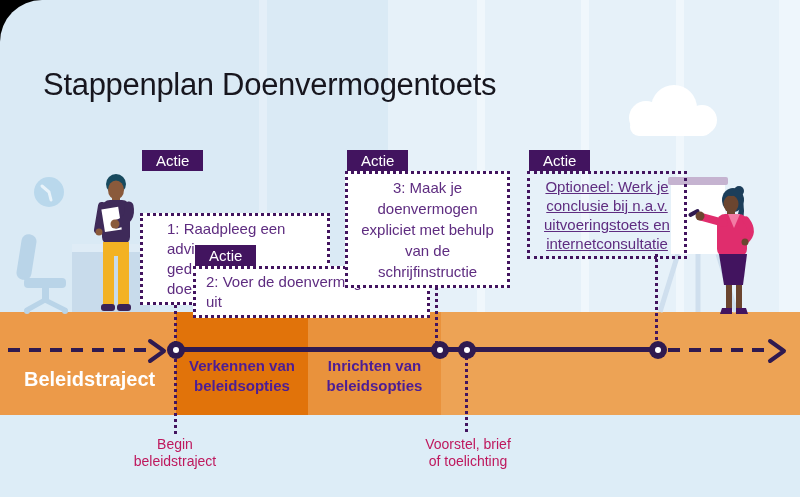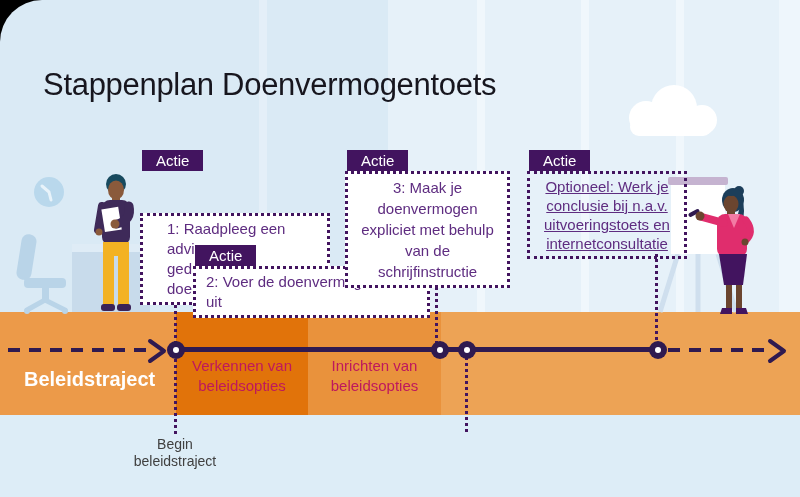--- a/index.html
+++ b/index.html
@@ -33,38 +33,38 @@
   .connector{position:absolute;width:0;border-left:3px dotted #42145f;z-index:4;}
 
   
   .band{position:absolute;left:0;top:312px;width:800px;height:103px;z-index:1;}
   .zone{position:absolute;top:0;height:103px;}
   .zone1{left:0;width:176px;background:#ec9a49;}
   .zone2{left:176px;width:132px;background:#e1730a;}
   .zone3{left:308px;width:133px;background:#e9923c;}
   .zone4{left:441px;width:359px;background:#eda355;}
   .track-label{position:absolute;left:24px;top:368px;font-size:20px;font-weight:700;color:#fff;z-index:3;}
-  .seg-label{position:absolute;top:356px;font-size:15px;line-height:20px;color:#be185d;text-align:center;
-             white-space:pre-line;z-index:3;}
+  .seg-label{position:absolute;top:356px;font-size:15px;line-height:20px;color:#4c1d95;text-align:center;
+             white-space:pre-line;z-index:3;font-weight:bold;}
   .seg-verkennen{left:176px;width:132px;}
   .seg-inrichten{left:308px;width:133px;}
 
   
   .tl-dash{position:absolute;top:348px;height:4px;z-index:5;
            background:repeating-linear-gradient(90deg,#2f1a50 0 12px,transparent 12px 21px);}
   .tl-dash-left{left:8px;width:138px;}
   .tl-dash-right{left:668px;width:96px;}
   .tl-solid{position:absolute;left:176px;top:347px;width:482px;height:5px;background:#2f1a50;z-index:5;}
   .tl-chevron{position:absolute;top:338px;z-index:5;}
   .chev1{left:146px;} .chev2{left:766px;}
   .tl-dot{position:absolute;top:341px;width:18px;height:18px;border-radius:50%;background:#2f1a50;
           z-index:7;display:flex;align-items:center;justify-content:center;}
   .tl-dot span{width:6px;height:6px;border-radius:50%;background:#fff;}
 
-  .milestone-label{position:absolute;top:436px;width:130px;font-size:14px;line-height:17px;color:#404040;
+  .milestone-label{position:absolute;top:436px;width:130px;font-size:14px;line-height:17px;color:#be185d;
                    text-align:center;white-space:pre-line;z-index:3;}
   .m1{left:110px;} .m2{left:403px;}
 
   .scene{position:absolute;z-index:2;}
   .scene-front{position:absolute;z-index:3;}
 </style>
 </head>
 <body>
 
 <div id="page">
@@ -182,20 +182,22 @@
       </div>
     <div class="tl-dot" style="left:458px;">
         <span></span>
       </div>
     <div class="tl-dot" style="left:649px;">
         <span></span>
       </div>
 
     <div class="milestone-label m1">Begin
 beleidstraject</div>
+    <div class="milestone-label m2">Voorstel, brief
+of toelichting</div>
 
     <div class="action-box" style="left:140px;top:150px;width:190px;">
       <div class="action-header">Actie</div>
       <div class="action-body" style="min-height:40px;padding-left:24px;margin-top:42px;">1: Raadpleeg een adviseur
 gedrag en doenvermogen</div>
     </div>
 
     <div class="action-box" style="left:193px;top:245px;width:237px;">
       <div class="action-header">Actie</div>
       <div class="action-body" style="padding-left:10px;">2: Voer de doenvermogentoets uit</div>

